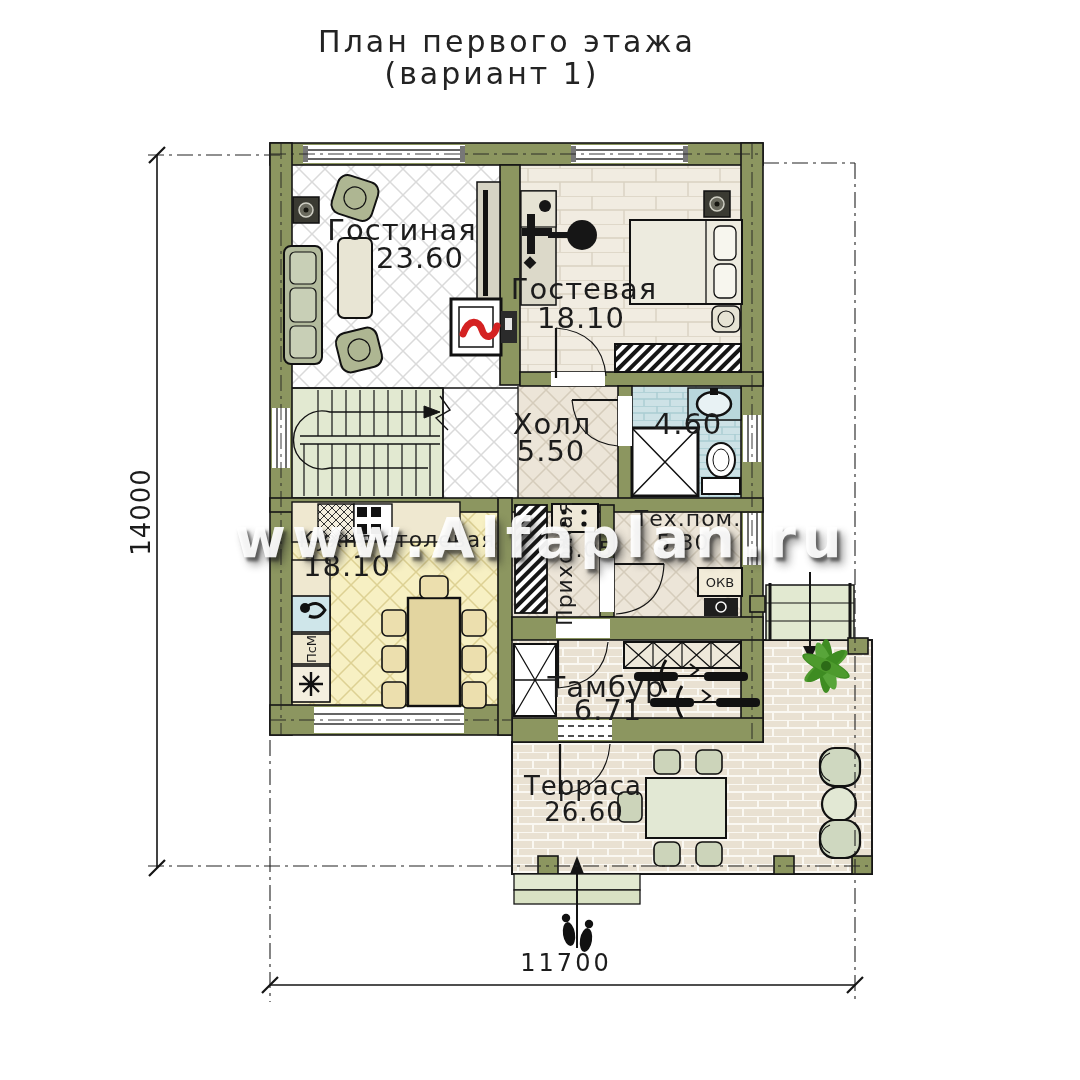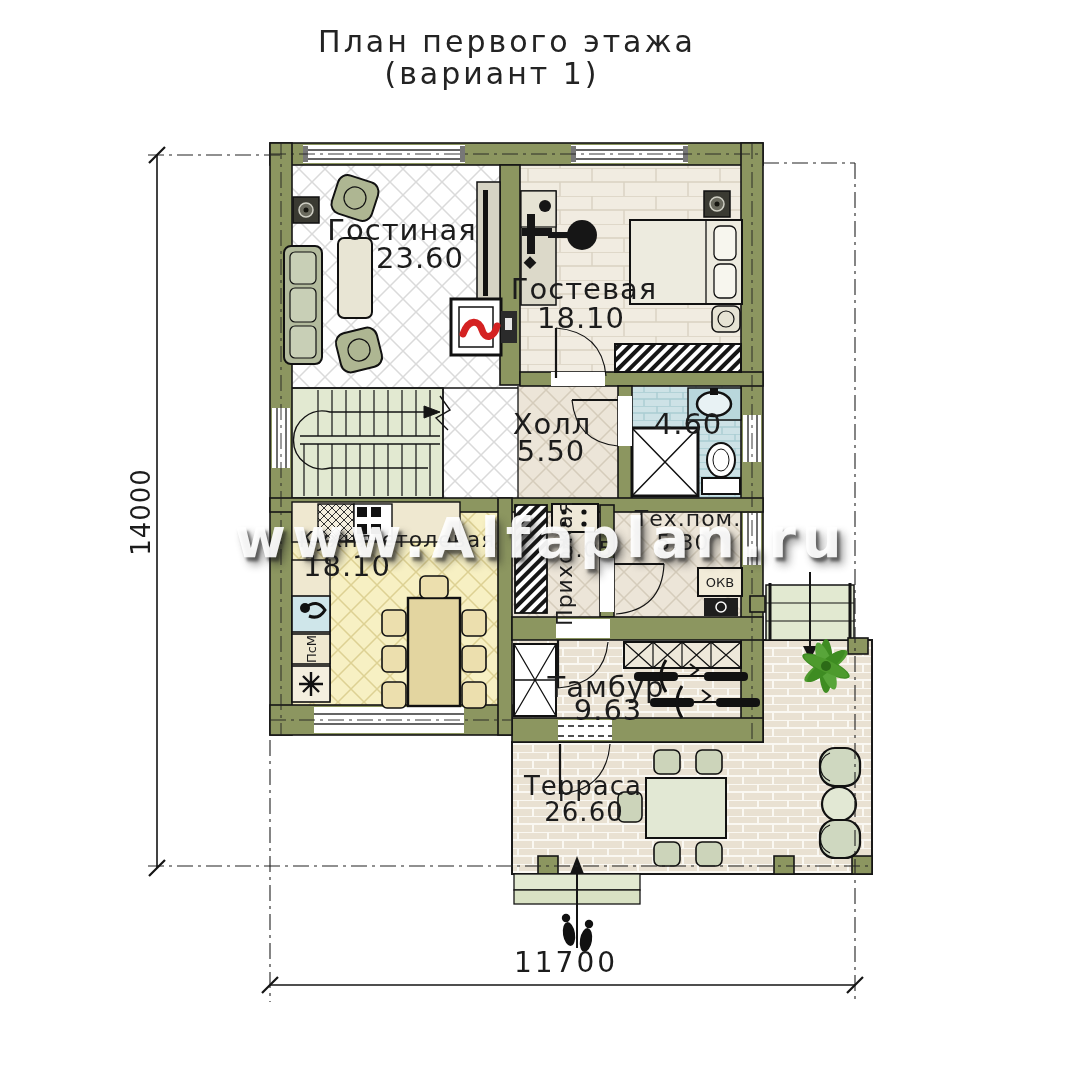--- a/index.html
+++ b/index.html
@@ -6,21 +6,21 @@
   #canvas{position:relative;width:985px;height:1080px;background:#fff;overflow:hidden;
           font-family:"DejaVu Sans","Liberation Sans",sans-serif;}
   #plan-svg{position:absolute;left:0;top:0;z-index:1;}
   .lbl{position:absolute;transform:translate(-50%,-50%);white-space:nowrap;color:#1c1c1c;
        z-index:10;letter-spacing:1px;line-height:1;}
   .rot{transform:translate(-50%,-50%) rotate(-90deg);}
   .s13{font-size:13px;letter-spacing:0;}
   .s22{font-size:22px;}
   .s24{font-size:29px;}
   .s26{font-size:26px;}
-  .s28{font-size:28px;}
+  .s28{font-size:24px;}
   .title{font-size:30px;letter-spacing:3px;color:#232323;}
   .wm{position:absolute;left:541px;top:537px;transform:translate(-50%,-50%);
       font-weight:bold;font-size:56px;letter-spacing:6px;color:rgba(255,255,255,0.93);
       text-shadow:3px 4px 3px rgba(30,30,30,0.55), 6px 7px 8px rgba(30,30,30,0.45);
       z-index:30;white-space:nowrap;}
 </style>
 </head>
 <body>
 
 <div id="canvas">
@@ -421,21 +421,21 @@
 <div class="lbl s22" style="left:397px;top:540px">Кухня-столовая</div>
 <div class="lbl s24" style="left:347px;top:566px">18.10</div>
 
 <div class="lbl s22 rot" style="left:565px;top:563px">Прихожая</div>
 <div class="lbl s22" style="left:587px;top:550px">5.05</div>
 
 <div class="lbl s22" style="left:688px;top:519px">Тех.пом.</div>
 <div class="lbl s22" style="left:683px;top:543px">5.30</div>
 
 <div class="lbl s24" style="left:606px;top:687px">Тамбур</div>
-<div class="lbl s24" style="left:608px;top:710px">9.63</div>
+<div class="lbl s24" style="left:608px;top:710px">6.71</div>
 
 <div class="lbl s26" style="left:583px;top:786px">Терраса</div>
 <div class="lbl s26" style="left:584px;top:812px">26.60</div>
 
 <div class="lbl s13 rot" style="left:311px;top:649px">ПсМ</div>
 <div class="lbl s13" style="left:720px;top:582px;font-weight:normal">ОКВ</div>
 
 <div class="lbl s26 rot" style="left:141px;top:512px">14000</div>
 <div class="lbl s28" style="left:566px;top:963px;letter-spacing:3px">11700</div>
 

